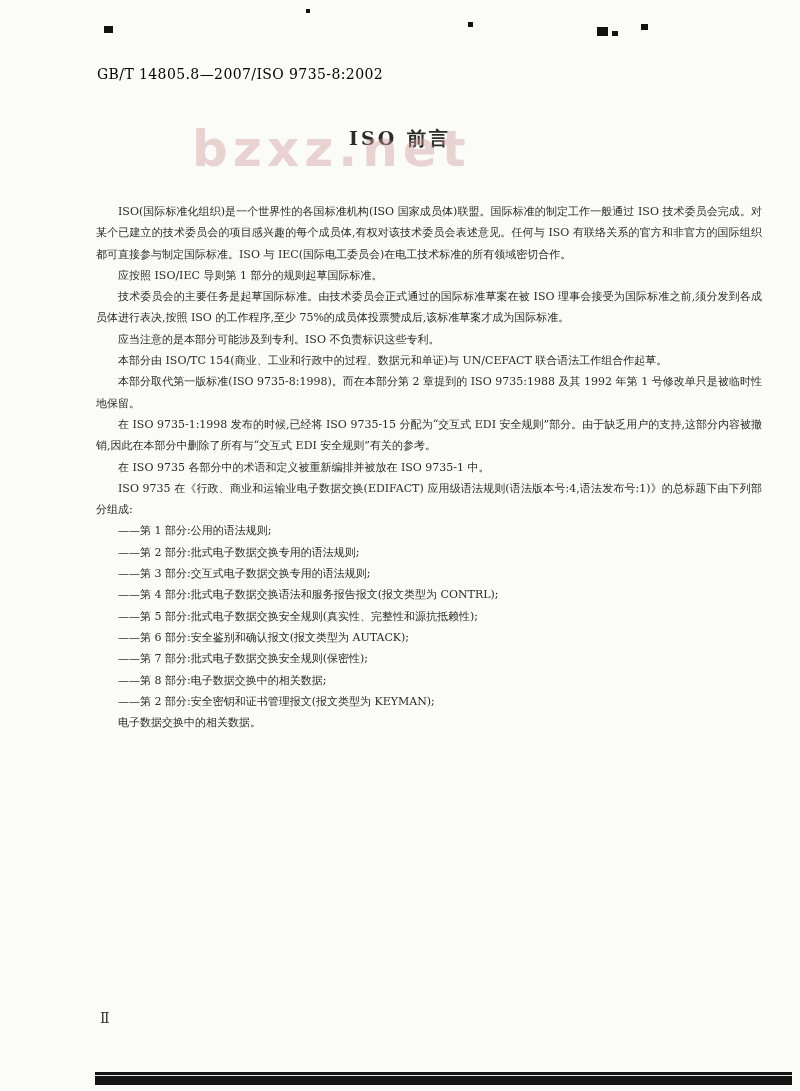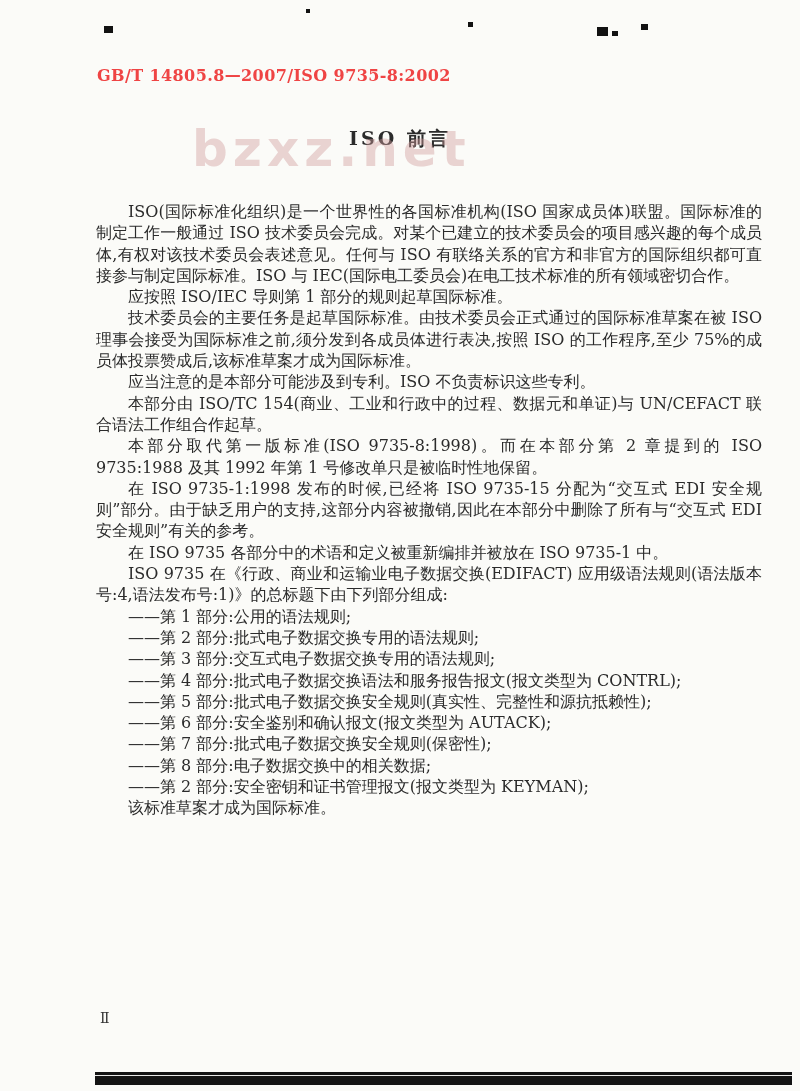--- a/index.html
+++ b/index.html
@@ -13,24 +13,24 @@
     background: #fbfbf8;
     overflow: hidden;
     font-family: "DejaVu Serif", "Liberation Serif", serif;
     color: #2b2b2b;
   }
 
   .header-code {
     position: absolute;
     left: 97px;
     top: 66px;
-    font-size: 16px;
-    font-weight: bold;
+    font-size: 14px;
+    font-weight: normal;
     letter-spacing: 0.4px;
-    color: #ef4444;
+    color: #000000;
   }
 
   .doc-title {
     position: absolute;
     left: 0;
     right: 0;
     top: 126px;
     text-align: center;
     font-size: 19px;
     font-weight: bold;
@@ -50,21 +50,21 @@
     pointer-events: none;
     white-space: nowrap;
     z-index: 3;
   }
 
   .content {
     position: absolute;
     left: 96px;
     top: 201px;
     width: 666px;
-    font-size: 16px;
+    font-size: 11px;
     line-height: 21.3px;
     text-align: justify;
     z-index: 2;
   }
 
   .content p, .content .part {
     margin: 0;
     text-indent: 2em;
   }
 
@@ -138,20 +138,20 @@
     <div class="part">——第 1 部分:公用的语法规则;</div>
     <div class="part">——第 2 部分:批式电子数据交换专用的语法规则;</div>
     <div class="part">——第 3 部分:交互式电子数据交换专用的语法规则;</div>
     <div class="part">——第 4 部分:批式电子数据交换语法和服务报告报文(报文类型为 CONTRL);</div>
     <div class="part">——第 5 部分:批式电子数据交换安全规则(真实性、完整性和源抗抵赖性);</div>
     <div class="part">——第 6 部分:安全鉴别和确认报文(报文类型为 AUTACK);</div>
     <div class="part">——第 7 部分:批式电子数据交换安全规则(保密性);</div>
     <div class="part">——第 8 部分:电子数据交换中的相关数据;</div>
     <div class="part">——第 2 部分:安全密钥和证书管理报文(报文类型为 KEYMAN);</div>
 
-    <p>该标准草案才成为国际标准。</p>
+    <p>电子数据交换中的相关数据。</p>
   </div>
 
   <div class="page-number">Ⅱ</div>
 
   <div class="footer-bar"></div>
 
 </div>
 
 </body></html>

